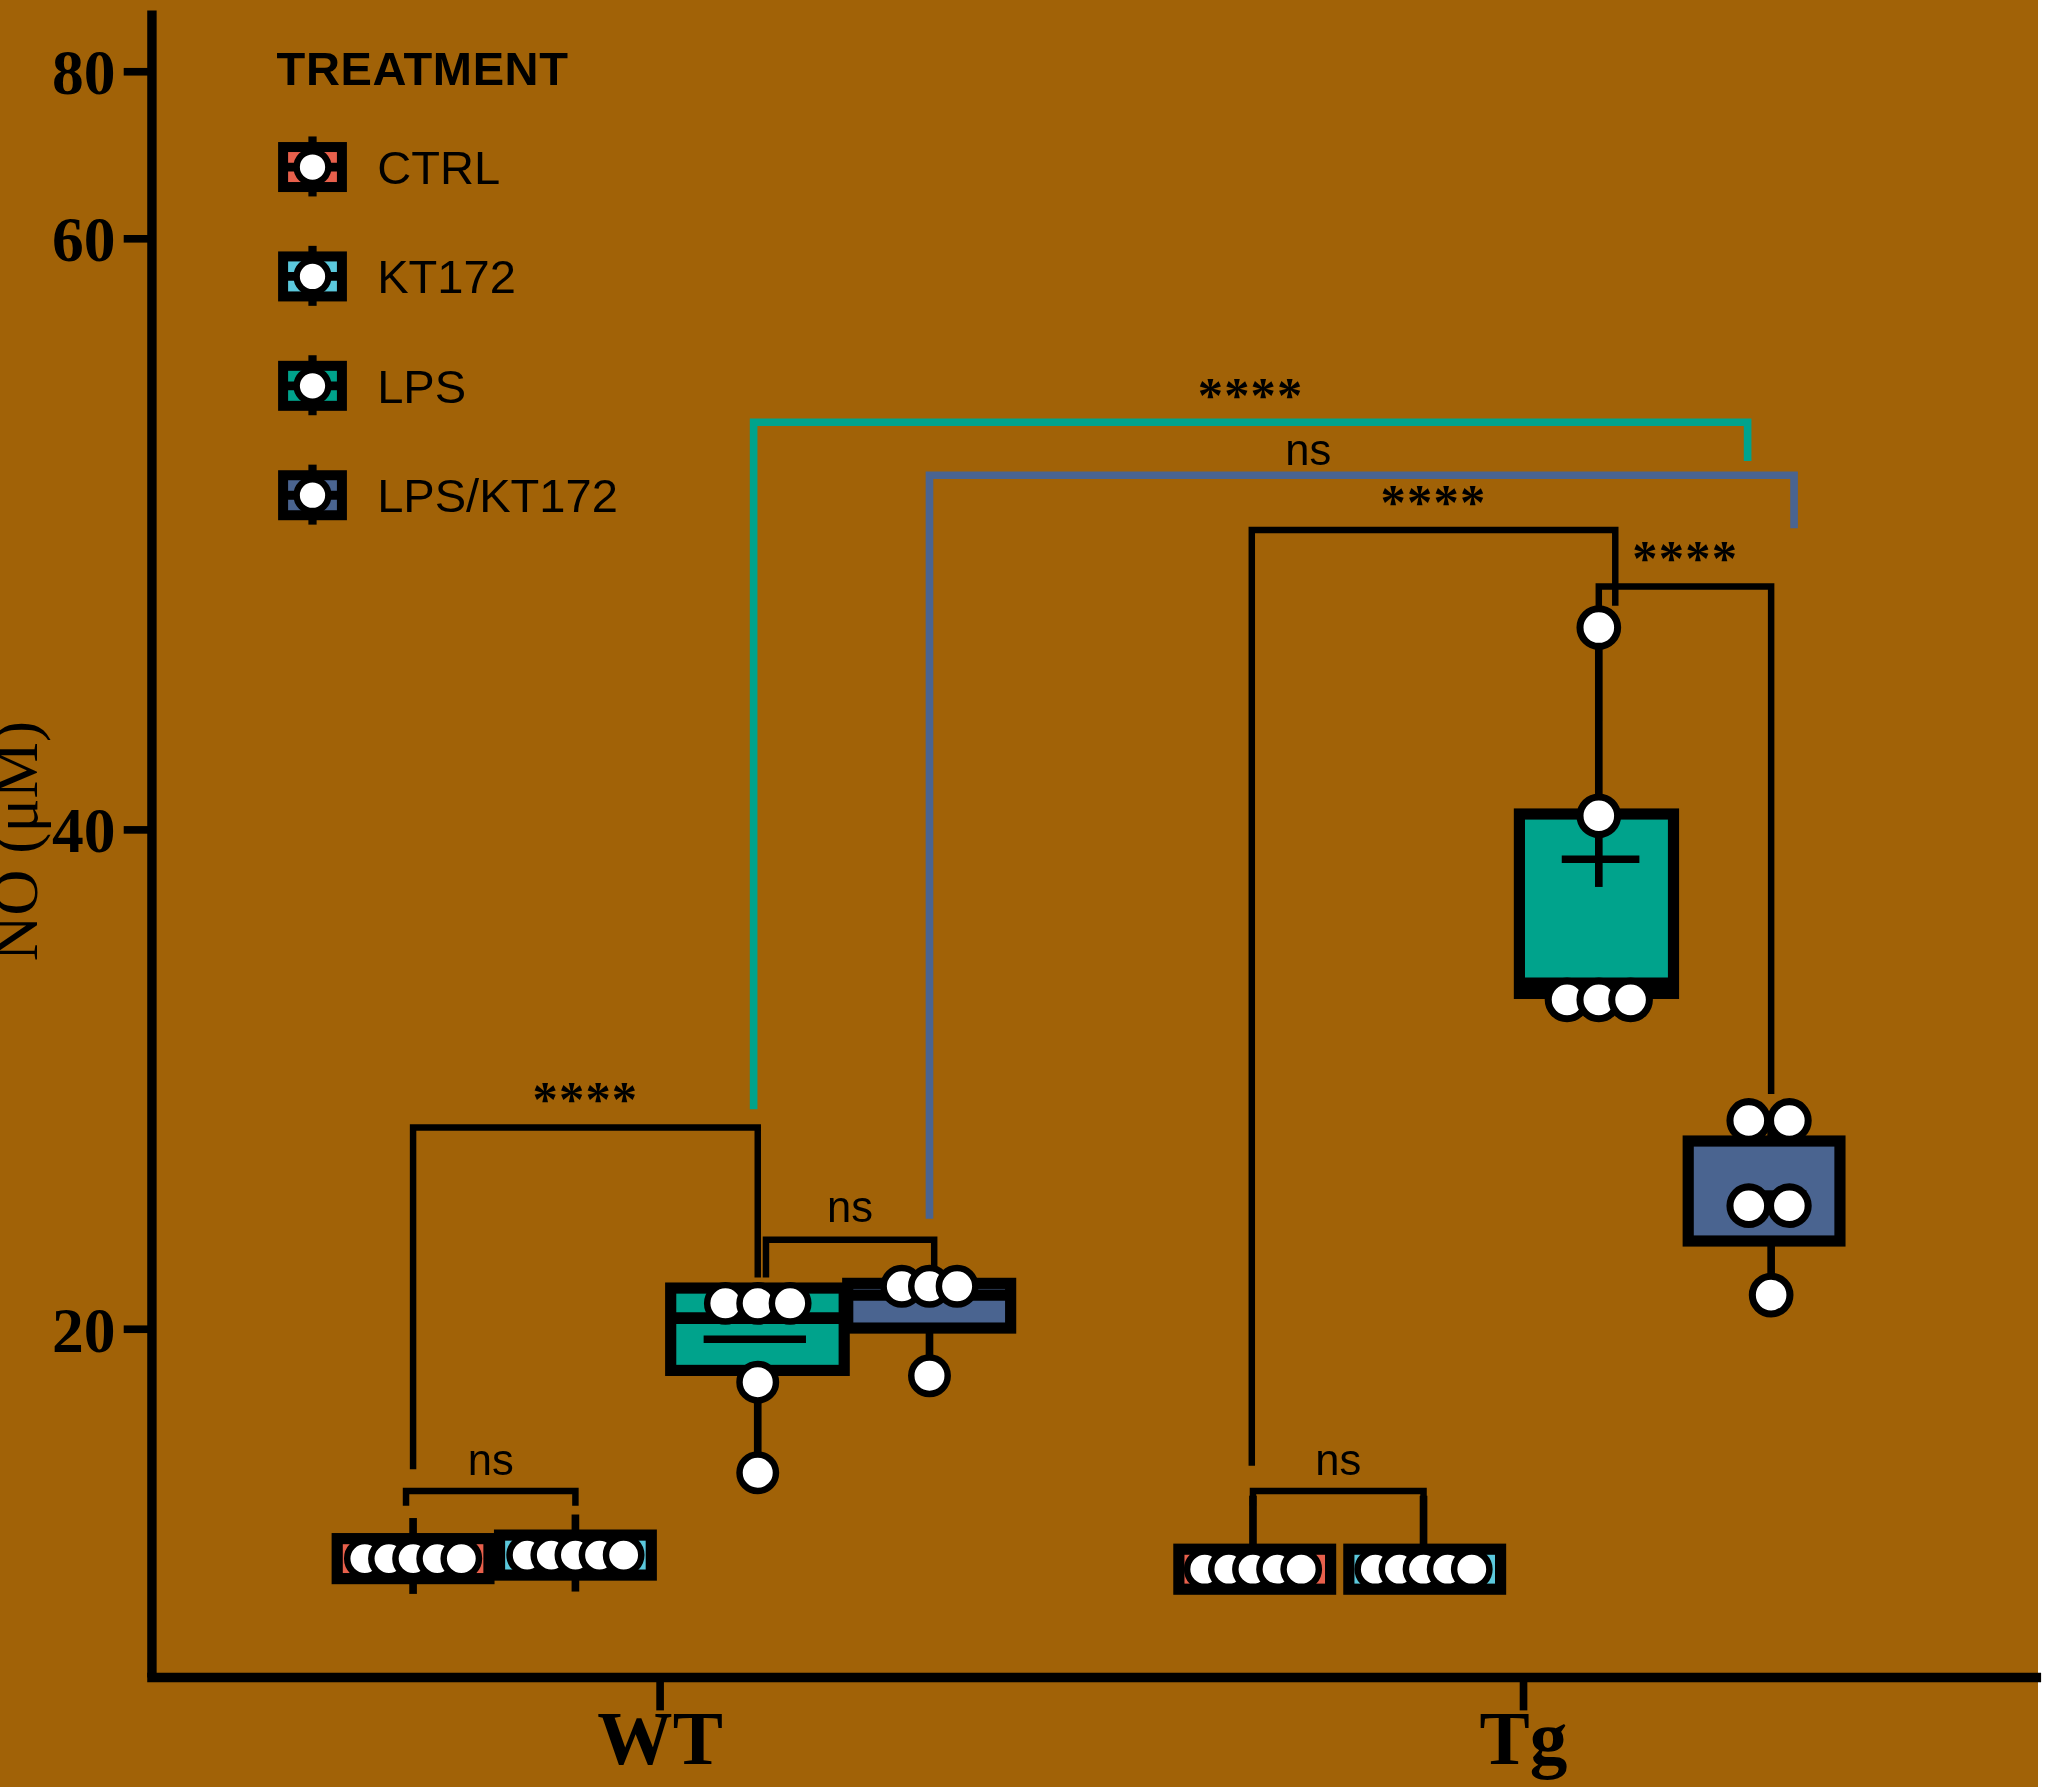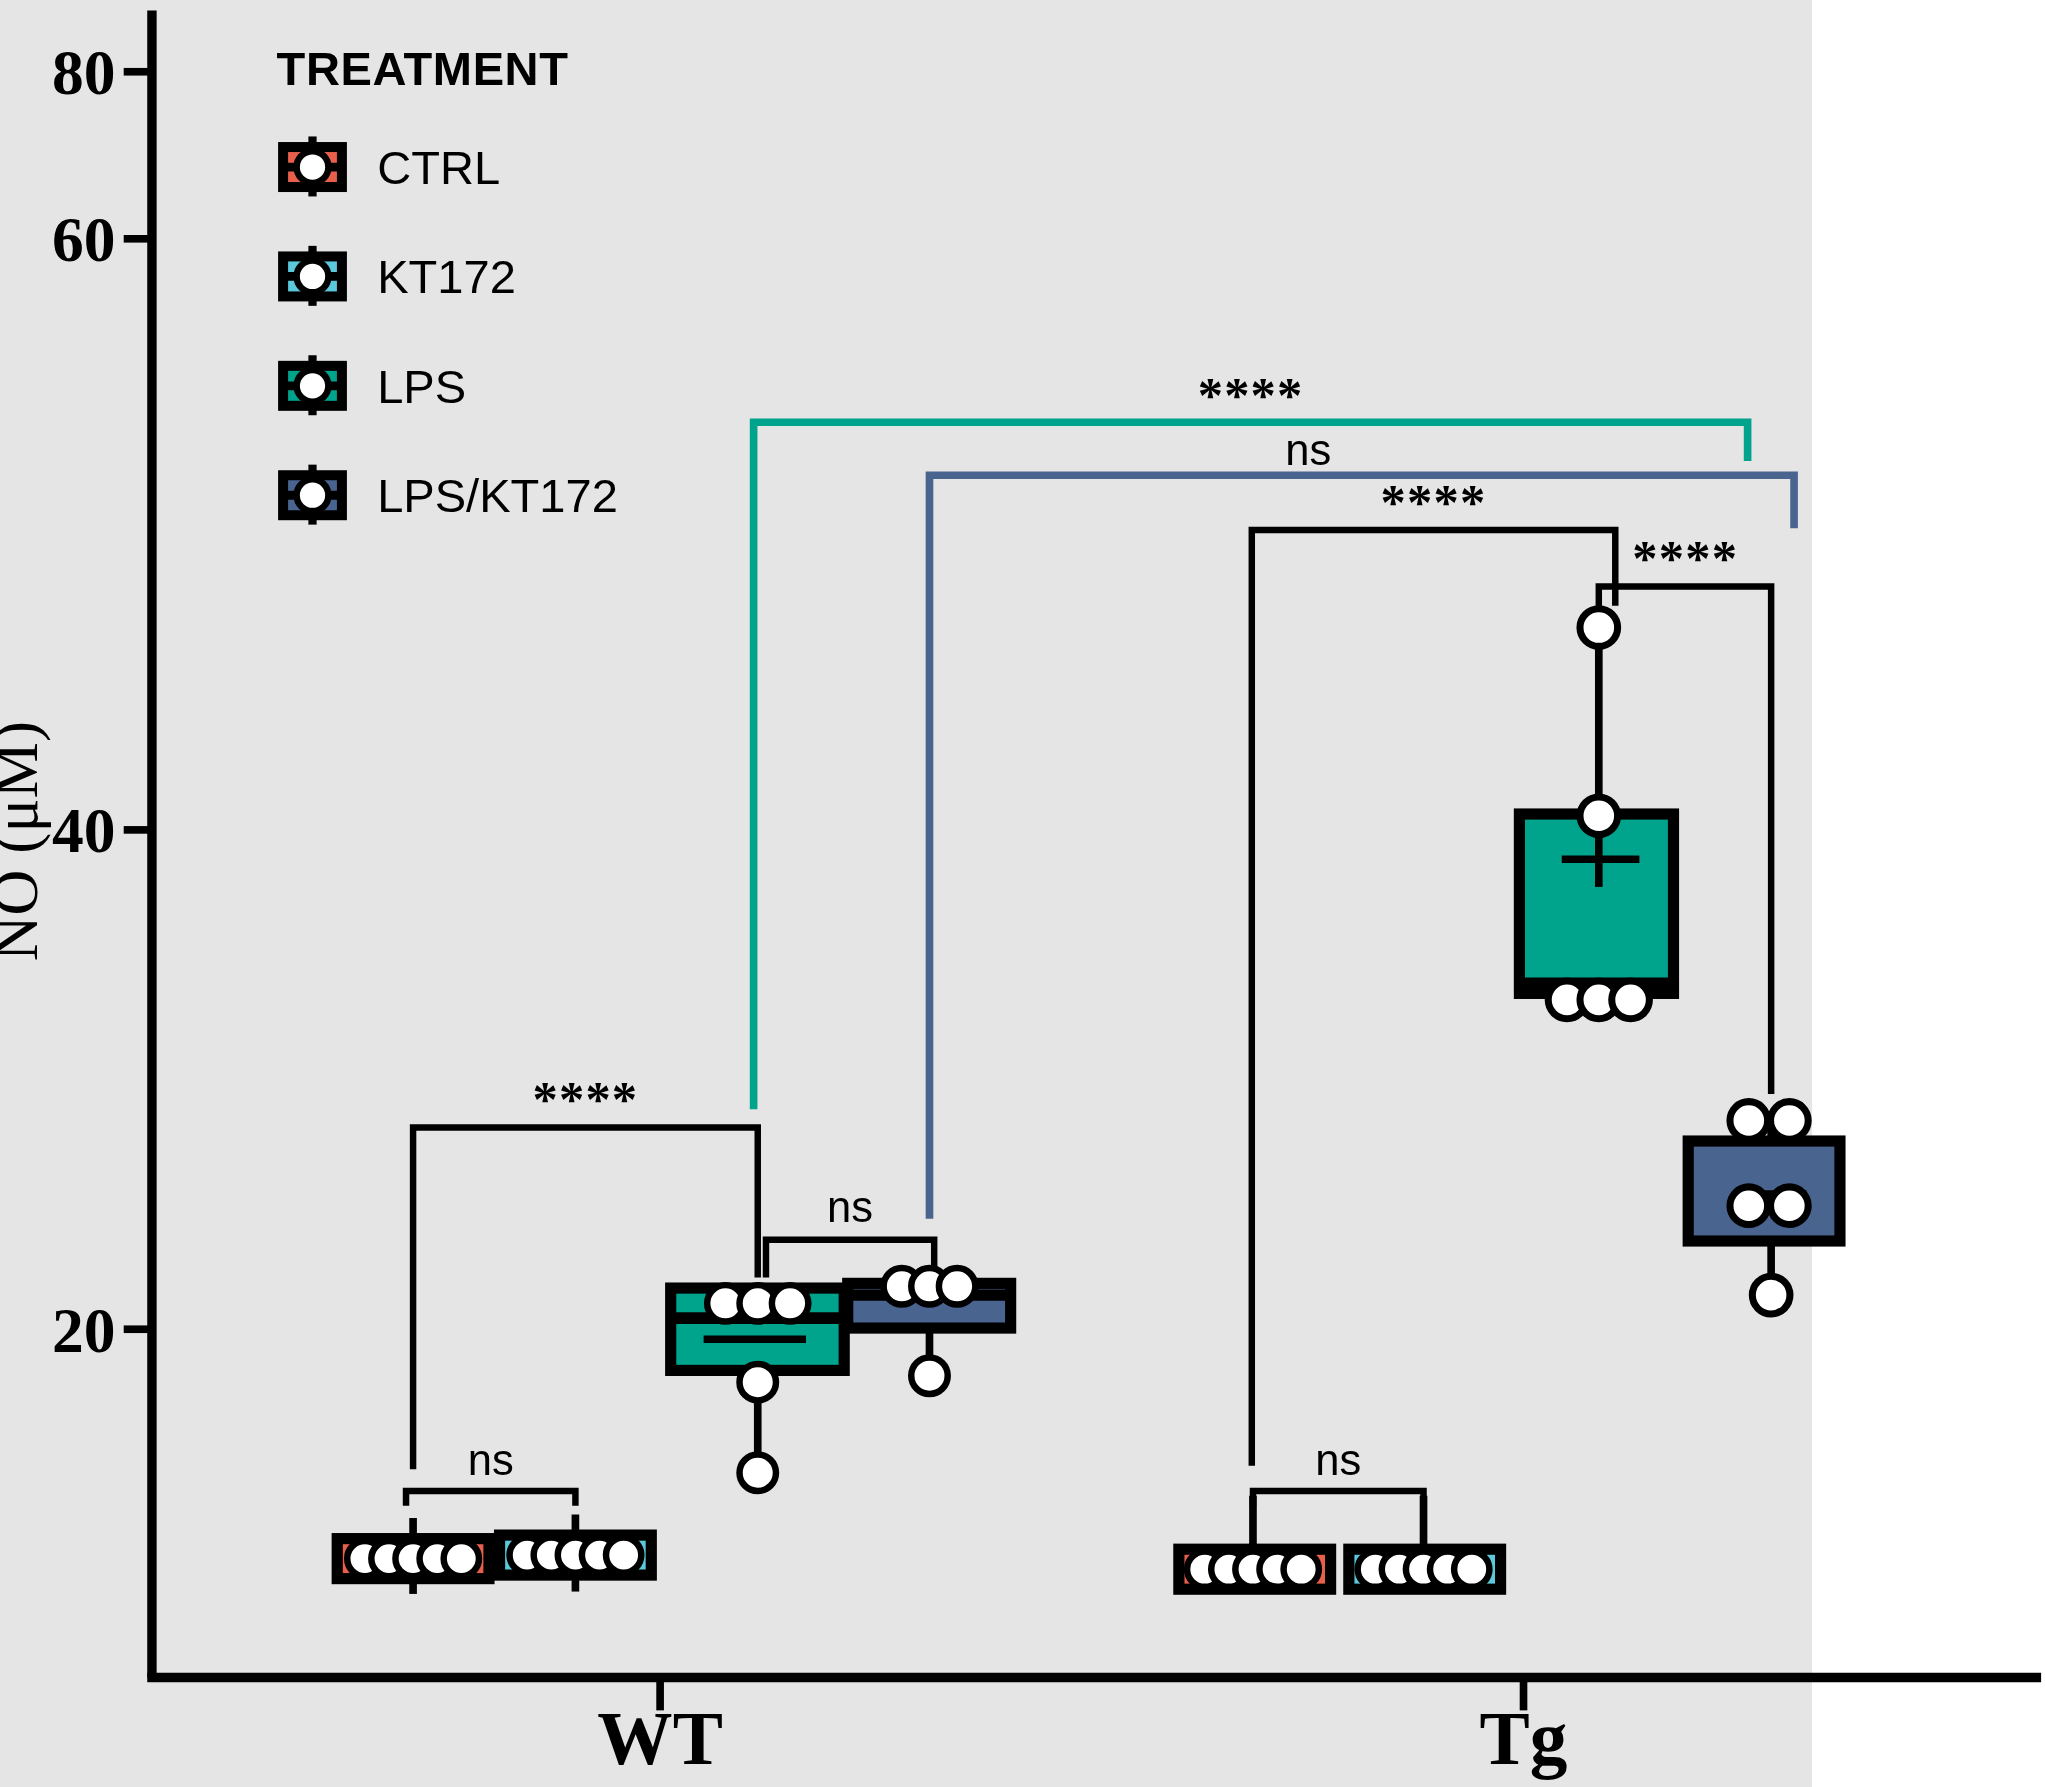--- a/index.html
+++ b/index.html
@@ -1,17 +1,17 @@
 <!DOCTYPE html>
 <html style="font-size:9.4px"><head>
 <meta charset="utf-8">
 <style>
   html,body{margin:0;padding:0;background:#ffffff;}
   body{width:2046px;height:1788px;overflow:hidden;font-family:"Liberation Sans",sans-serif;}
-  #root{position:relative;width:1812px;height:1788px;background:#e5e5e5;}
+  #root{position:relative;width:2038px;height:1788px;background:#a16207;}
   svg#plot{position:absolute;left:0;top:0;width:2046px;height:1788px;display:block;}
   .tick-label{font-family:"Liberation Serif",serif;font-weight:bold;font-size:108px;fill:#000;}
   .axis-title{font-family:"Liberation Serif",serif;font-size:108px;fill:#000;}
   .cat-label{font-family:"Liberation Serif",serif;font-weight:bold;font-size:128px;fill:#000;}
   .legend-title{font-family:"Liberation Sans",sans-serif;font-weight:bold;font-size:80px;fill:#000;letter-spacing:1px;}
   .legend-label{font-family:"Liberation Sans",sans-serif;font-size:80px;fill:#000;}
   .sig-label{font-family:"Liberation Sans",sans-serif;font-size:74px;fill:#000;}
   .sig-star{font-family:"Liberation Serif",serif;font-weight:bold;font-size:86px;fill:#000;letter-spacing:2px;}
 </style>
 </head>

